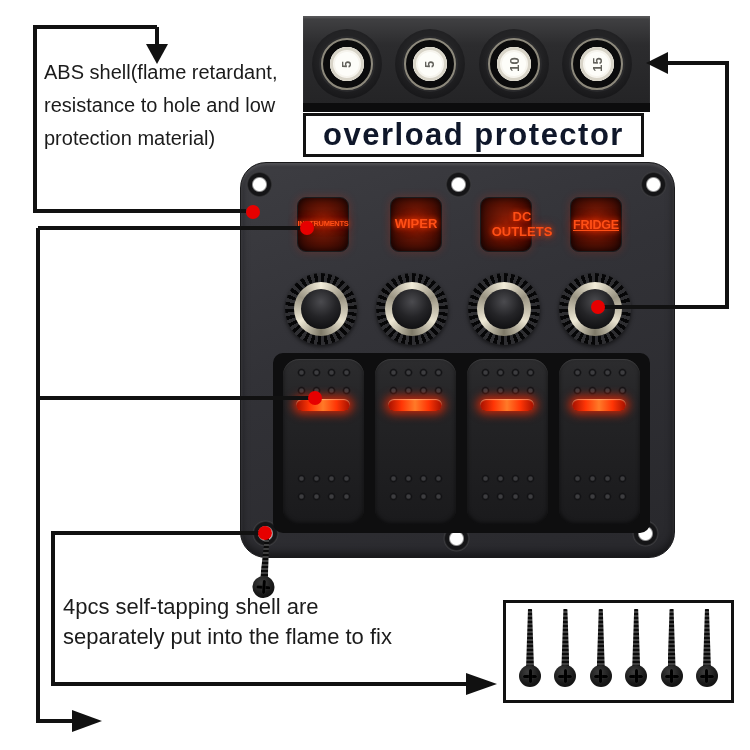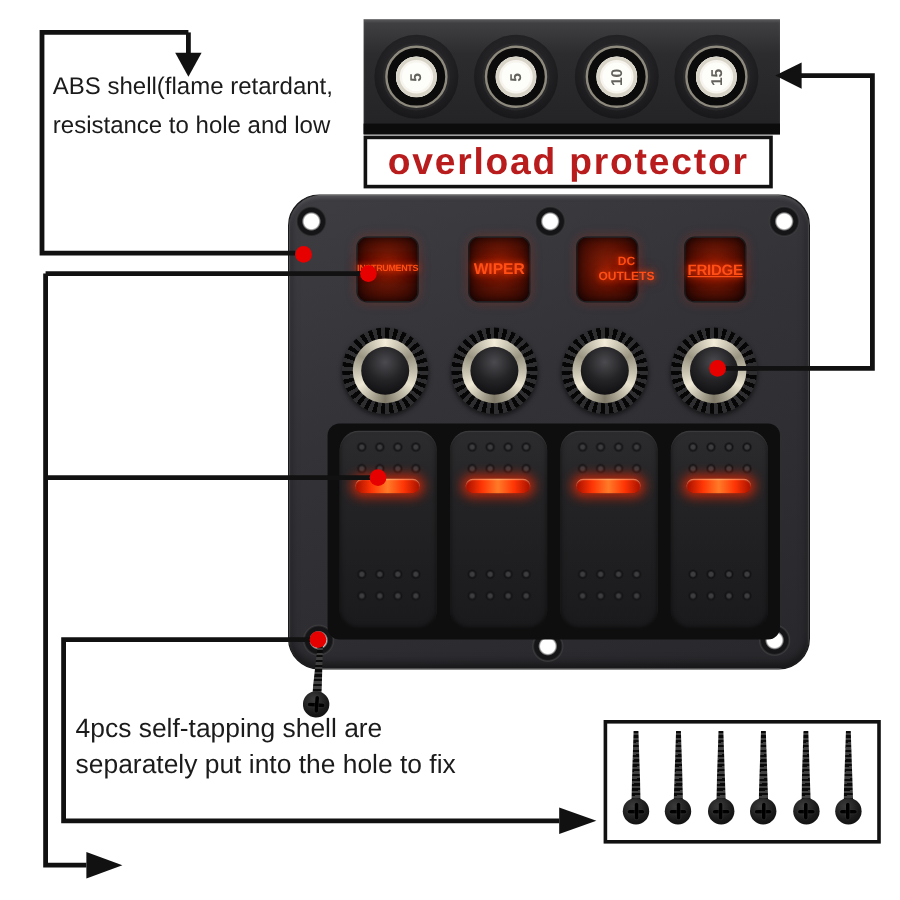--- a/index.html
+++ b/index.html
@@ -6,21 +6,21 @@
   .canvas{position:relative;width:750px;height:750px;background:#ffffff;overflow:hidden;
           font-family:"Liberation Sans",sans-serif;color:#151515;}
 
   
   .note{position:absolute;font-weight:normal;color:#1b1b1b;}
   .abs-note{left:44px;top:56px;font-size:20px;line-height:33px;}
   .screws-note{left:63px;top:592px;font-size:22px;line-height:30px;}
   .indicator-note{left:105px;top:708px;font-size:24px;line-height:28px;letter-spacing:.3px;}
   .overload-box{position:absolute;left:303px;top:113px;width:341px;height:44px;background:#fff;
     border:3px solid #111;box-sizing:border-box;display:flex;align-items:center;justify-content:center;}
-  .overload-box span{font-size:31px;font-weight:bold;letter-spacing:1.5px;color:#b91c1c;}
+  .overload-box span{font-size:31px;font-weight:bold;letter-spacing:1.5px;color:#0f172a;}
 
   
   .strip{position:absolute;left:303px;top:16px;width:347px;height:96px;
     background:linear-gradient(180deg,#424244 0%,#2c2c2e 30%,#232325 100%);
     box-shadow:inset 0 2px 2px rgba(255,255,255,.12);}
   .strip:after{content:"";position:absolute;left:0;bottom:0;width:100%;height:9px;background:#0c0c0d;}
   .s-recess{position:absolute;top:13px;width:70px;height:70px;border-radius:50%;
     background:radial-gradient(circle at 50% 42%,#232325 50%,#18181a 74%,#101012 100%);
     display:flex;align-items:center;justify-content:center;}
   .s-ring{width:48px;height:48px;border-radius:50%;background:#0b0b0c;border:2px solid #8d897c;
@@ -40,21 +40,21 @@
     background:radial-gradient(circle,#ffffff 0 6px,#cfcfcf 6.5px,#151517 8px 11px,#3b3b3e 12.5px,rgba(0,0,0,0) 13.5px);}
 
   .lwin{position:absolute;top:34px;width:52px;height:55px;border-radius:9px;border:1px solid #1b1b1d;
     background:radial-gradient(ellipse at 50% 45%,#8c2008 0%,#5c1204 45%,#310803 85%,#230505 100%);
     box-shadow:0 0 10px rgba(255,40,0,.22),inset 0 0 7px rgba(0,0,0,.65);
     display:flex;align-items:center;justify-content:center;text-align:center;box-sizing:border-box;}
   .lwin span{color:#ff4f16;font-weight:bold;line-height:1.12;
     text-shadow:0 0 5px rgba(255,60,0,.95),0 0 11px rgba(255,40,0,.7);}
   .fz-inst{font-size:7.5px;letter-spacing:-.3px;white-space:nowrap;}
   .fz-wiper{font-size:13px;white-space:nowrap;}
-  .fz-dc{font-size:10px;padding-left:32px;}
+  .fz-dc{font-size:13px;padding-left:32px;}
   .fz-fridge{font-size:12.5px;white-space:nowrap;letter-spacing:-.2px;text-decoration:underline;}
 
   .pbreaker{position:absolute;top:110px;width:72px;height:72px;border-radius:50%;
     background:repeating-conic-gradient(#060607 0deg 6deg,#2e2e31 6deg 12deg);
     display:flex;align-items:center;justify-content:center;box-shadow:0 2px 4px rgba(0,0,0,.6);}
   .pring{width:54px;height:54px;border-radius:50%;
     background:conic-gradient(#f2ecd9,#9a9483,#e8e2cf,#7e7968,#efe9d6,#9a9483,#f2ecd9);
     display:flex;align-items:center;justify-content:center;}
   .pdome{width:40px;height:40px;border-radius:50%;
     background:radial-gradient(circle at 50% 32%,#4b4b4f 0%,#242427 45%,#121214 78%);}
@@ -228,25 +228,26 @@
       </div>
     <div class="screw boxed">
         <div class="thread"></div>
         <div class="head"></div>
       </div>
   </div>
 
   <div class="note abs-note">
     <div>ABS shell(flame retardant,</div>
     <div>resistance to hole and low</div>
+    <div>protection material)</div>
   </div>
 
   <div class="note screws-note">
     <div>4pcs self-tapping shell are</div>
-    <div>separately put into the hole to fix</div>
+    <div>separately put into the flame to fix</div>
   </div>
 
 
   <svg class="overlay" width="750" height="750" viewBox="0 0 750 750">
     <g fill="none" stroke="#111" stroke-width="4" stroke-linejoin="miter">
 
       <polyline points="157,27 35,27 35,211 246,211"></polyline>
       <line x1="157" y1="27" x2="157" y2="46"></line>
 
       <polyline points="666,63 727,63 727,307 604,307"></polyline>

